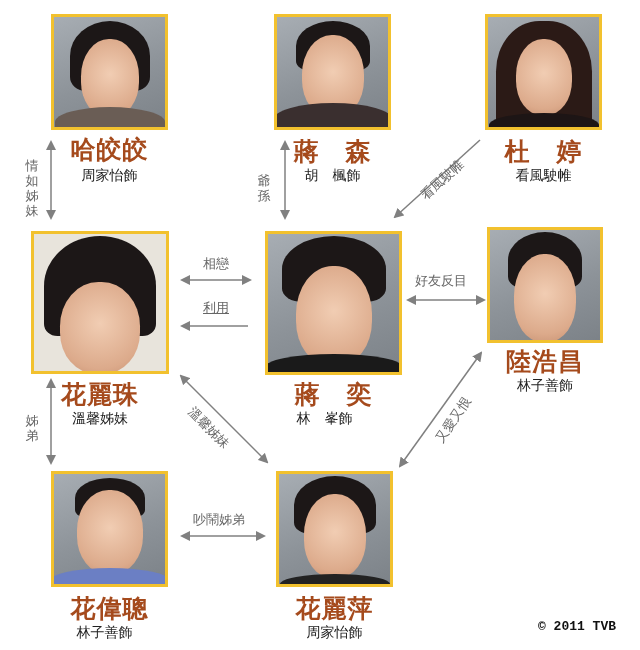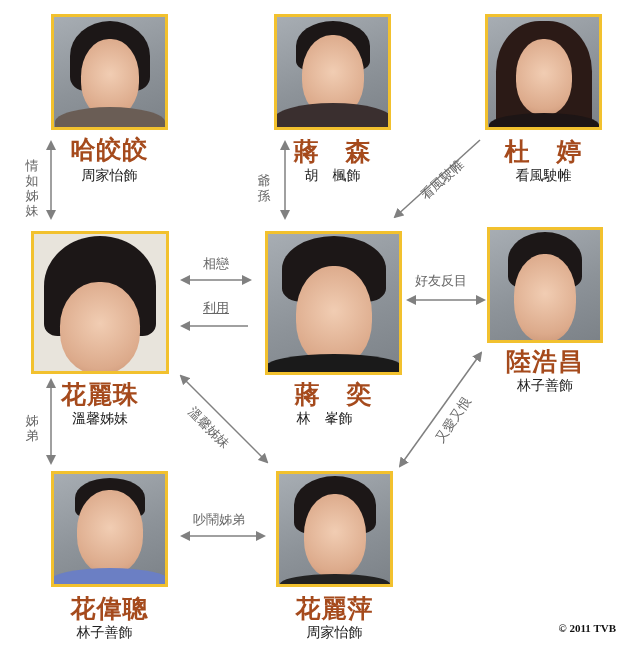--- a/index.html
+++ b/index.html
@@ -8,21 +8,21 @@
   .photo { position:absolute; box-sizing:border-box; border:3px solid #f2c12e;
            background:linear-gradient(160deg,#a7adb3 0%,#8d9399 55%,#7c8288 100%); overflow:hidden; }
   .photo .face { position:absolute; left:50%; transform:translateX(-50%); border-radius:48% 48% 45% 45%;
                  background:radial-gradient(circle at 50% 45%, #f1cdb3 0%, #dcaa8b 70%, #c58f70 100%); }
   .photo .hair { position:absolute; left:50%; transform:translateX(-50%); background:#1c1717; border-radius:50% 50% 20% 20%; }
   .photo .body { position:absolute; left:50%; transform:translateX(-50%); bottom:-10px; border-radius:50% 50% 0 0; }
   .name { position:absolute; text-align:center; color:#a54a1c; font-weight:bold; font-size:25px; line-height:28px; white-space:pre; letter-spacing:1px; }
   .actor { position:absolute; text-align:center; color:#222222; font-size:14px; line-height:18px; white-space:pre; }
   .rel { position:absolute; color:#666666; font-size:13px; line-height:15px; white-space:nowrap; }
   .vrel { position:absolute; color:#666666; font-size:13px; line-height:15px; width:14px; word-break:break-all; text-align:center;margin-top:8px; }
-  .copyright { position:absolute; right:24px; bottom:16px; font-weight:bold; font-size:11px; color:#111; font-family:Liberation Serif, serif; }
+  .copyright { position:absolute; right:24px; bottom:16px; font-weight:bold; font-size:13px; color:#111; font-family:Liberation Mono, monospace; }
   svg.arrows { position:absolute; left:0; top:0; }
 </style>
 </head>
 <body>
 
 <svg class="arrows" width="640" height="650" viewBox="0 0 640 650">
   <defs>
     <marker id="ah" markerWidth="10" markerHeight="10" refX="8" refY="5" orient="auto-start-reverse" markerUnits="userSpaceOnUse">
       <path d="M0,0 L10,5 L0,10 Z" fill="#808080"></path>
     </marker>

